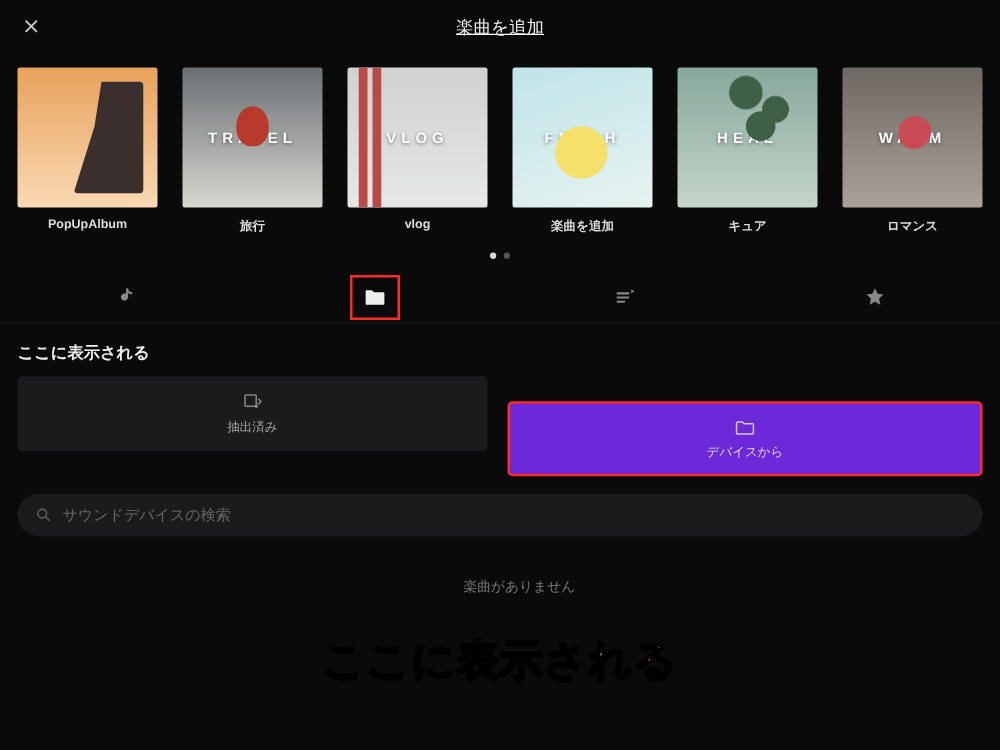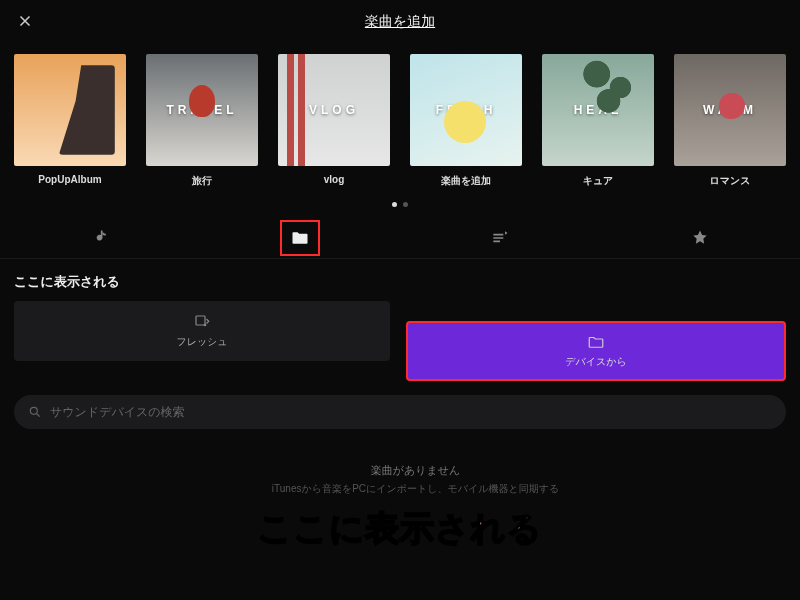--- a/index.html
+++ b/index.html
@@ -286,36 +286,35 @@
 
 <div class="section-title">ここに表示される</div>
 
 <div class="sub-tabs">
   <div class="subtab">
     <svg viewBox="0 0 24 24" fill="none" stroke="#888" stroke-width="1.6">
         <rect x="4" y="4" width="12" height="12" rx="1"></rect>
         <path d="M18 8l3 3-3 3"></path>
         <circle cx="16" cy="16" r="1" fill="#888"></circle>
       </svg>
-    <span>フレッシュ</span>
+    <span>抽出済み</span>
   </div>
   <div class="subtab highlight">
     <svg viewBox="0 0 24 24" fill="none" stroke="#ccc" stroke-width="1.6">
         <path d="M3 7a1 1 0 0 1 1-1h5l2 2h9a1 1 0 0 1 1 1v9a1 1 0 0 1-1 1H4a1 1 0 0 1-1-1V7z"></path>
       </svg>
     <span>デバイスから</span>
   </div>
 </div>
 
 <div class="search">
   <svg viewBox="0 0 24 24" fill="none" stroke="#aaa" stroke-width="2">
       <circle cx="10" cy="10" r="6"></circle>
       <path d="M20 20l-5-5"></path>
     </svg>
   <input type="text" placeholder="サウンドデバイスの検索" style="">
 </div>
 
 <div class="empty">
   <div>楽曲がありません</div>
-  <div class="sub">iTunesから音楽をPCにインポートし、モバイル機器と同期する</div>
 </div>
 
 <div class="annotation">ここに表示される</div>
 
 </body></html>

